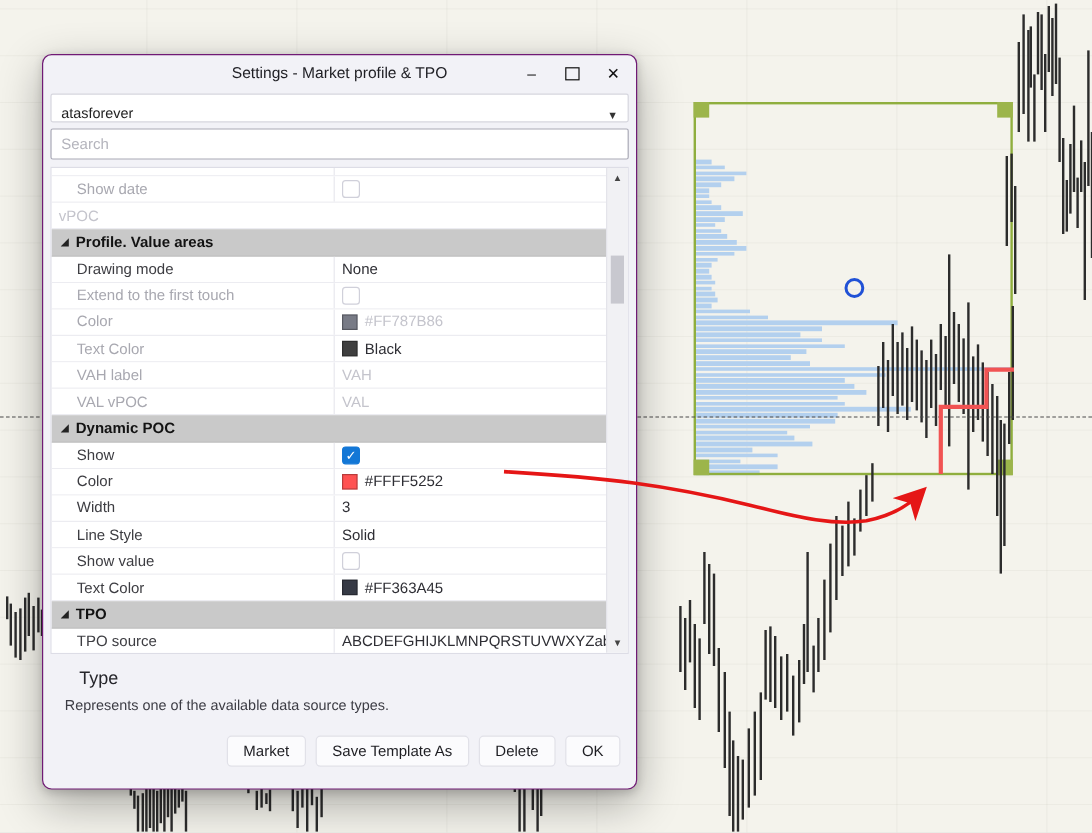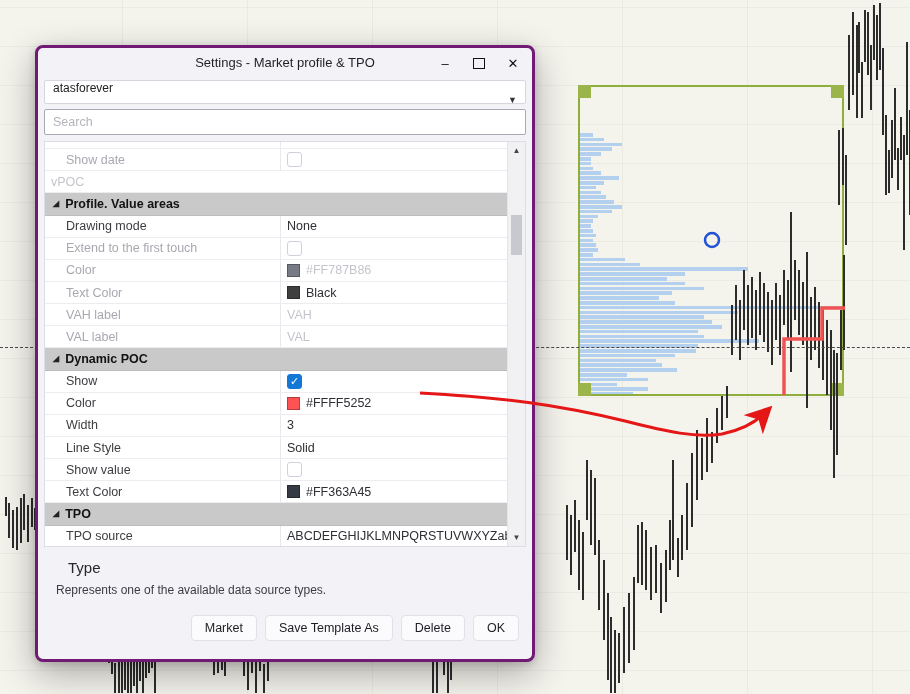--- a/index.html
+++ b/index.html
@@ -18,32 +18,32 @@
   .handle{position:absolute;width:13px;height:13px;background:#9cb54b;}
   .handle.tl{left:-2px;top:-2px}.handle.tr{right:-2px;top:-2px}
   .handle.bl{left:-2px;bottom:-2px}.handle.br{right:-2px;bottom:-2px}
   #profile-bars{position:absolute;z-index:1;}
   .pbar{position:absolute;left:0;background:#b3d0ee;}
   #candles{position:absolute;inset:0;z-index:3;}
   #overlay-svg{position:absolute;inset:0;z-index:5;pointer-events:none;}
   #arrow-svg{position:absolute;inset:0;z-index:30;pointer-events:none;}
   
   #dialog{position:absolute;left:35px;top:45px;width:494px;height:611px;
-    background:#f2f2f7;border:3px solid #701a75;border-radius:8px;z-index:10;
+    background:#f2f2f7;border:1px solid #701a75;border-radius:8px;z-index:10;
     box-shadow:0 12px 36px rgba(0,0,0,.30),0 2px 8px rgba(0,0,0,.16);text-decoration:underline;}
   #titlebar{position:relative;height:30px;}
   #dlg-title{position:absolute;left:0;right:0;top:7px;text-align:center;
     font-size:13px;color:#1f1f24;}
   #winbtns{position:absolute;right:8px;top:4px;display:flex;gap:12px;}
   .winbtn{width:22px;height:22px;display:flex;align-items:center;justify-content:center;
     color:#111;font-size:13px;cursor:default;}
   .maxsq{width:10px;height:9px;border:1.4px solid #111;display:inline-block;}
   #combo{position:absolute;left:6px;right:6px;top:32px;height:24px;background:#fff;
-    border:1px solid #d6d6de;border-radius:2px;display:flex;align-items:flex-start;
-    padding:0 8px;font-size:12px;color:#222;box-sizing:border-box;flex-direction:column;}
+    border:1px solid #d6d6de;border-radius:2px;display:flex;align-items:flex-end;
+    padding:0 8px;font-size:12px;color:#222;box-sizing:border-box;}
   #combo .caret{margin-left:auto;font-size:9px;color:#333;}
   #search{position:absolute;left:6px;right:6px;top:61px;height:26px;background:#fff;
     border:1px solid #a9a9b6;border-radius:2px;box-sizing:border-box;padding:0 8px;
     font-size:12.5px;color:#333;font-family:"Liberation Sans",sans-serif;width:482px;outline:none;}
   #search::placeholder{color:#b4b4bc;}
   #list{position:absolute;left:6px;right:6px;top:93px;height:406px;background:#fff;
     border:1px solid #dddde6;box-sizing:border-box;overflow:hidden;}
   #rows{position:absolute;left:0;top:0;right:17px;bottom:0;overflow:hidden;}
   .row{height:22.1px;box-sizing:border-box;border-bottom:1px solid #ececf1;
     display:flex;align-items:stretch;background:#fff;text-align:right;}
@@ -354,21 +354,21 @@
               <span>Black</span>
             </div>
           </div>
           <div class="row muted">
             <div class="row-label">VAH label</div>
             <div class="row-value">
               <span class="vmuted">VAH</span>
             </div>
           </div>
           <div class="row muted">
-            <div class="row-label">VAL label</div>
+            <div class="row-label">VAL vPOC</div>
             <div class="row-value">
               <span class="vmuted">VAL</span>
             </div>
           </div>
           <div class="section">
             <span class="tri">◢</span>
             <span>Dynamic POC</span>
           </div>
           <div class="row">
             <div class="row-label">Show</div>

